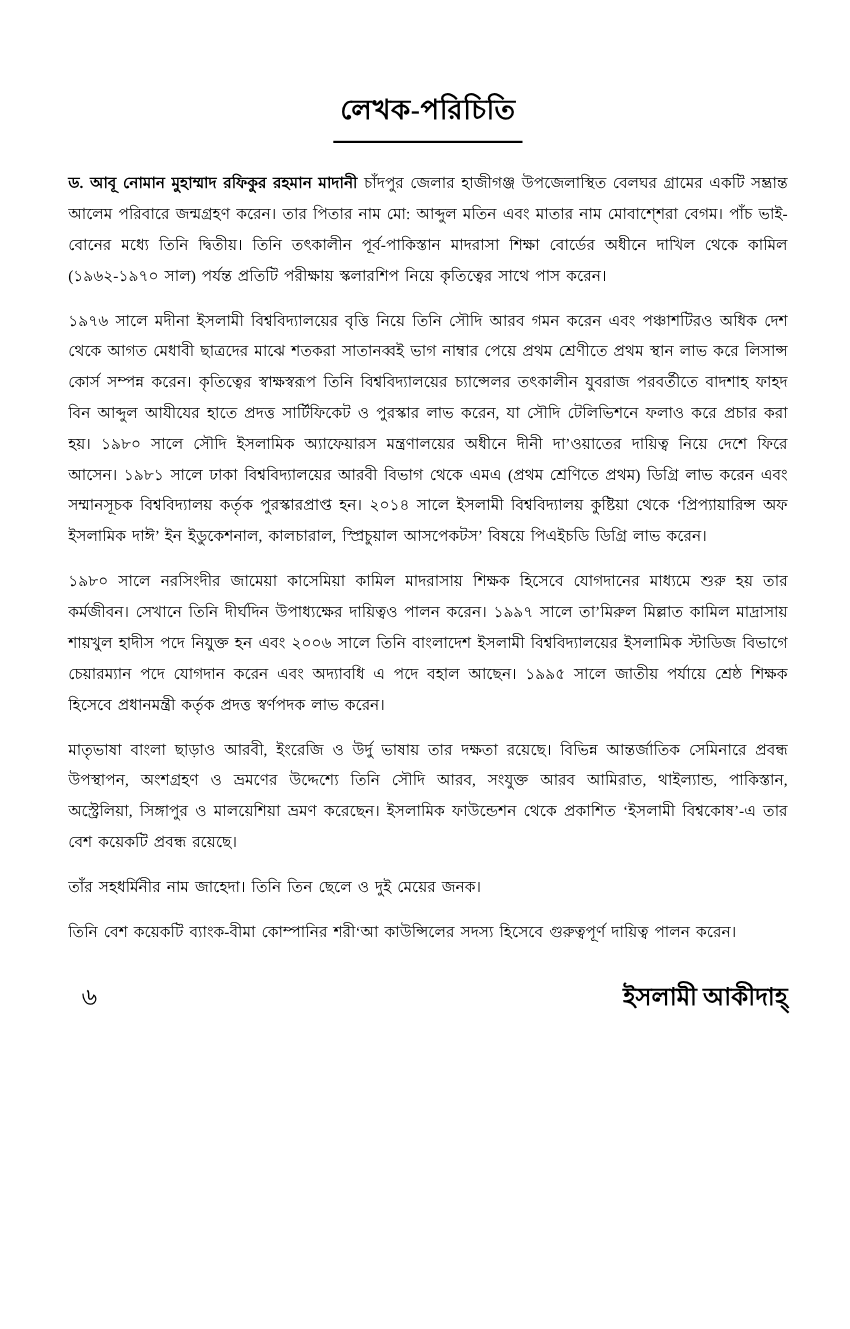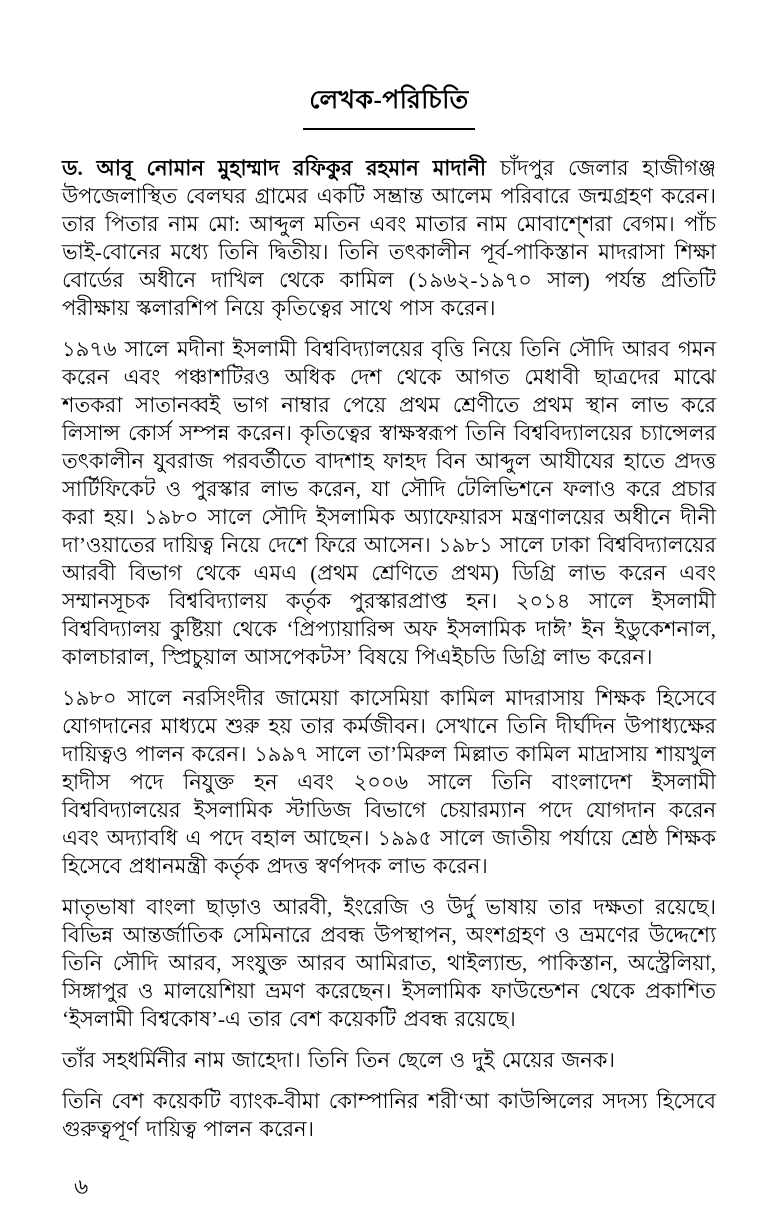--- a/index.html
+++ b/index.html
@@ -24,21 +24,21 @@
   }
   .title {
     display: inline-block;
     font-size: 25px;
     font-weight: 600;
     border-bottom: 2px solid #000000;
     padding: 0 6px 5px 6px;
     letter-spacing: 0.5px;
   }
   .para {
-    font-size: 21px;
+    font-size: 14px;
     line-height: 28px;
     text-align: justify;
     text-align-last: left;
     margin: 0 0 13px 0;
     word-spacing: 2px;
   }
   .para .lead-bold {
     font-weight: 700;
   }
   .footer {
@@ -67,15 +67,16 @@
   <p class="para">১৯৮০ সালে নরসিংদীর জামেয়া কাসেমিয়া কামিল মাদরাসায় শিক্ষক হিসেবে যোগদানের মাধ্যমে শুরু হয় তার কর্মজীবন। সেখানে তিনি দীর্ঘদিন উপাধ্যক্ষের দায়িত্বও পালন করেন। ১৯৯৭ সালে তা’মিরুল মিল্লাত কামিল মাদ্রাসায় শায়খুল হাদীস পদে নিযুক্ত হন এবং ২০০৬ সালে তিনি বাংলাদেশ ইসলামী বিশ্ববিদ্যালয়ের ইসলামিক স্টাডিজ বিভাগে চেয়ারম্যান পদে যোগদান করেন এবং অদ্যাবধি এ পদে বহাল আছেন। ১৯৯৫ সালে জাতীয় পর্যায়ে শ্রেষ্ঠ শিক্ষক হিসেবে প্রধানমন্ত্রী কর্তৃক প্রদত্ত স্বর্ণপদক লাভ করেন।</p>
 
   <p class="para">মাতৃভাষা বাংলা ছাড়াও আরবী, ইংরেজি ও উর্দু ভাষায় তার দক্ষতা রয়েছে। বিভিন্ন আন্তর্জাতিক সেমিনারে প্রবন্ধ উপস্থাপন, অংশগ্রহণ ও ভ্রমণের উদ্দেশ্যে তিনি সৌদি আরব, সংযুক্ত আরব আমিরাত, থাইল্যান্ড, পাকিস্তান, অস্ট্রেলিয়া, সিঙ্গাপুর ও মালয়েশিয়া ভ্রমণ করেছেন। ইসলামিক ফাউন্ডেশন থেকে প্রকাশিত ‘ইসলামী বিশ্বকোষ’-এ তার বেশ কয়েকটি প্রবন্ধ রয়েছে।</p>
 
   <p class="para">তাঁর সহধর্মিনীর নাম জাহেদা। তিনি তিন ছেলে ও দুই মেয়ের জনক।</p>
 
   <p class="para">তিনি বেশ কয়েকটি ব্যাংক-বীমা কোম্পানির শরী‘আ কাউন্সিলের সদস্য হিসেবে গুরুত্বপূর্ণ দায়িত্ব পালন করেন।</p>
 
   <div class="footer">
     <span class="page-number">৬</span>
+    <span class="book-title">ইসলামী আকীদাহ্</span>
   </div>
 
 </div>
 
 </body></html>

